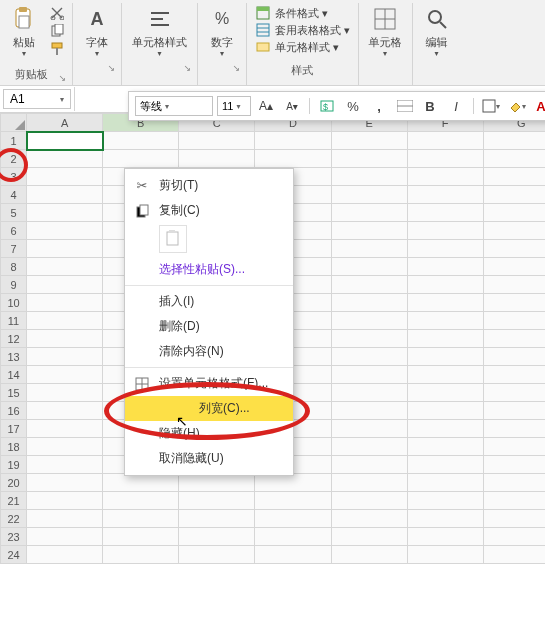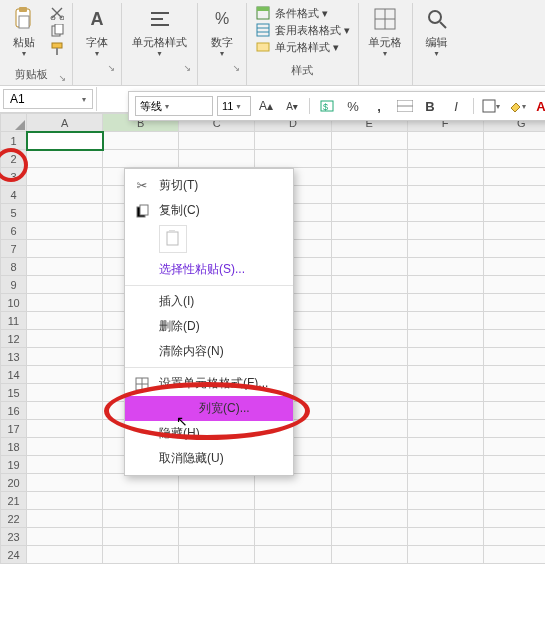--- a/index.html
+++ b/index.html
@@ -31,21 +31,21 @@
   }
   .mt-row { display:flex; align-items:center; gap:4px; }
   .mt-row select, .mt-row .sel { height:20px; font-size:11px; border:1px solid #c2c2c2; background:#fff; }
   .sel { display:inline-flex; align-items:center; padding:0 4px; gap:3px;}
   .mt-btn { border:none; background:transparent; width:22px; height:20px; display:inline-flex; align-items:center; justify-content:center; font-size:13px; color:#444; padding:0;}
   .mt-sep { width:1px; height:16px; background:#d0d0d0; margin:0 2px;}
   .arrow { font-size:8px; color:#666;}
 
   
   .bar { display:flex; align-items:center; border-bottom:1px solid #d4d4d4; background:#fff; }
-  .namebox { width:90px; border:1px solid #c7c7c7; margin:3px; padding:2px 6px; font-size:12px; display:flex; justify-content:space-between; align-items:center;}
+  .namebox { width:68px; border:1px solid #c7c7c7; margin:3px; padding:2px 6px; font-size:12px; display:flex; justify-content:space-between; align-items:center;}
   .namebox .dd{font-size:8px;color:#666;}
   .fx-area{ flex:1; border-left:1px solid #d4d4d4; height:24px;}
 
   
   .sheet { position:relative; user-select:none; }
   table { border-collapse: collapse; table-layout: fixed; width: 560px;}
   th, td { border:1px solid #d6d6d6; font-size:11px; color:#333; padding:0; }
   thead th { background:#e6e6e6; font-weight:normal; text-align:center; height:18px; }
   tbody th { background:#e6e6e6; font-weight:normal; text-align:center; width:26px; height:18px;}
   thead th:first-child{ width:26px; background:#e6e6e6; position:relative;}
@@ -64,21 +64,21 @@
     background:#fff; border:1px solid #c9c9c9; box-shadow:2px 3px 8px rgba(0,0,0,0.25);
     padding:4px 0; z-index:6; font-size:12px; color:#333;
   }
   .cm-item{ display:flex; align-items:center; gap:8px; padding:4px 10px 4px 8px; white-space:nowrap;}
   .cm-item .cm-ic{ width:18px; height:16px; display:inline-flex; align-items:center; justify-content:center; color:#666; font-size:13px;}
   .cm-item.disabled{ color:#6d28d9; }
   .cm-item.disabled .cm-ic{ color:#cfcfcf;}
   .cm-sep{ height:1px; background:#e3e3e3; margin:3px 0;}
   .cm-sub{ padding:2px 0 4px 34px;}
   .cm-sub .po{ width:28px;height:28px;border:1px solid #e0e0e0; display:inline-flex;align-items:center;justify-content:center; color:#bbb;}
-  .cm-item.hover{ background:#d946ef;gap:48px;}
+  .cm-item.hover{ background:#fde047;gap:48px;}
   .cursor{ position:absolute; left:176px; top:413px; z-index:9; font-size:14px; pointer-events:none; color:#000;}
 
   
   .anno1{ position:absolute; left:-6px; top:148px; width:34px; height:34px; border:4px solid #d8231f; border-radius:50%; z-index:8; pointer-events:none;}
   .anno2{ position:absolute; left:104px; top:382px; width:206px; height:58px; border:5px solid #d8231f; border-radius:50%/50%; z-index:8; pointer-events:none;}
 
   
   svg{display:block;}
 </style>
 </head>

